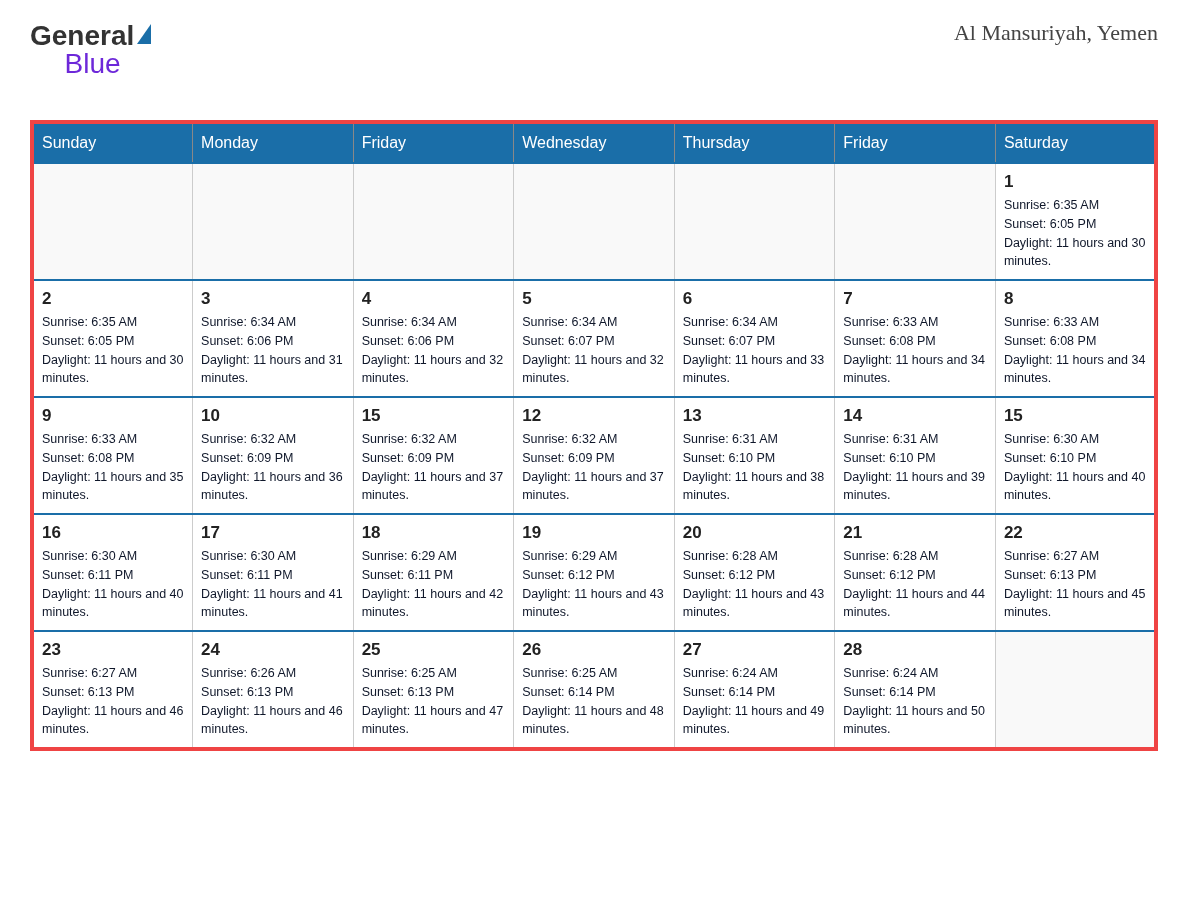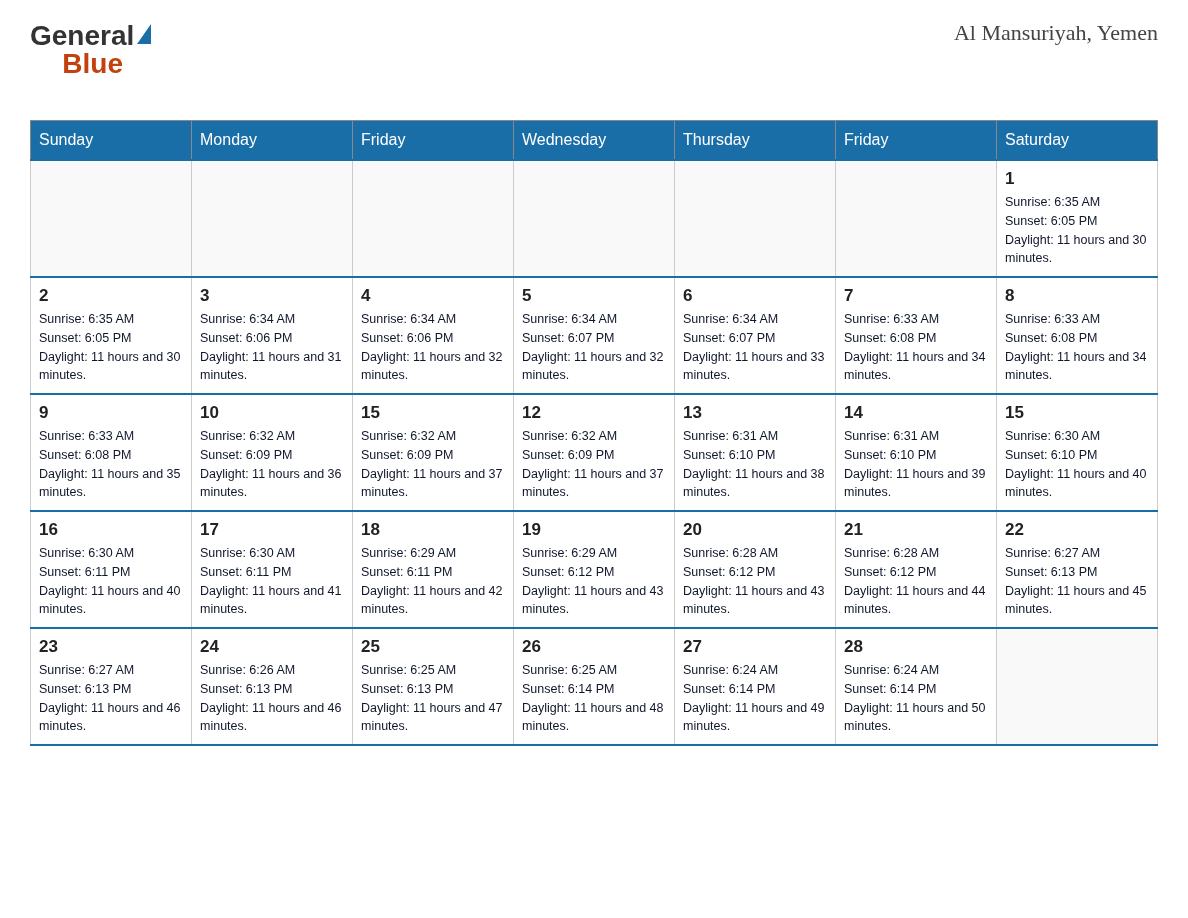--- a/index.html
+++ b/index.html
@@ -34,43 +34,43 @@
     .logo-arrow {
       width: 0;
       height: 0;
       border-left: 14px solid transparent;
       border-bottom: 20px solid #1a6ea8;
       margin-left: 3px;
       margin-top: -4px;
     }
     .logo-blue-text {
       font-size: 28px;
-      font-weight: bold;
-      color: #c2410c;
+      font-weight: normal;
+      color: #6d28d9;
       margin-top: -4px;
       padding-left: 4px;
     }
     .title-area {
       text-align: right;
     }
     .month-title {
       font-size: 52px;
       font-weight: normal;
       color: #222;
       font-family: Georgia, serif;
     }
     .location {
       font-size: 22px;
       color: #444;
       font-family: Georgia, serif;
     }
     .calendar {
       width: 100%;
       border-collapse: collapse;
-      border: 1px solid #ef4444;
+      border: 4px solid #ef4444;
       margin-top: 40px;
     }
     .calendar th {
       background-color: #1a6ea8;
       color: #fff;
       padding: 10px 8px;
       font-size: 16px;
       font-weight: normal;
       text-align: left;
       border: 1px solid #888;

